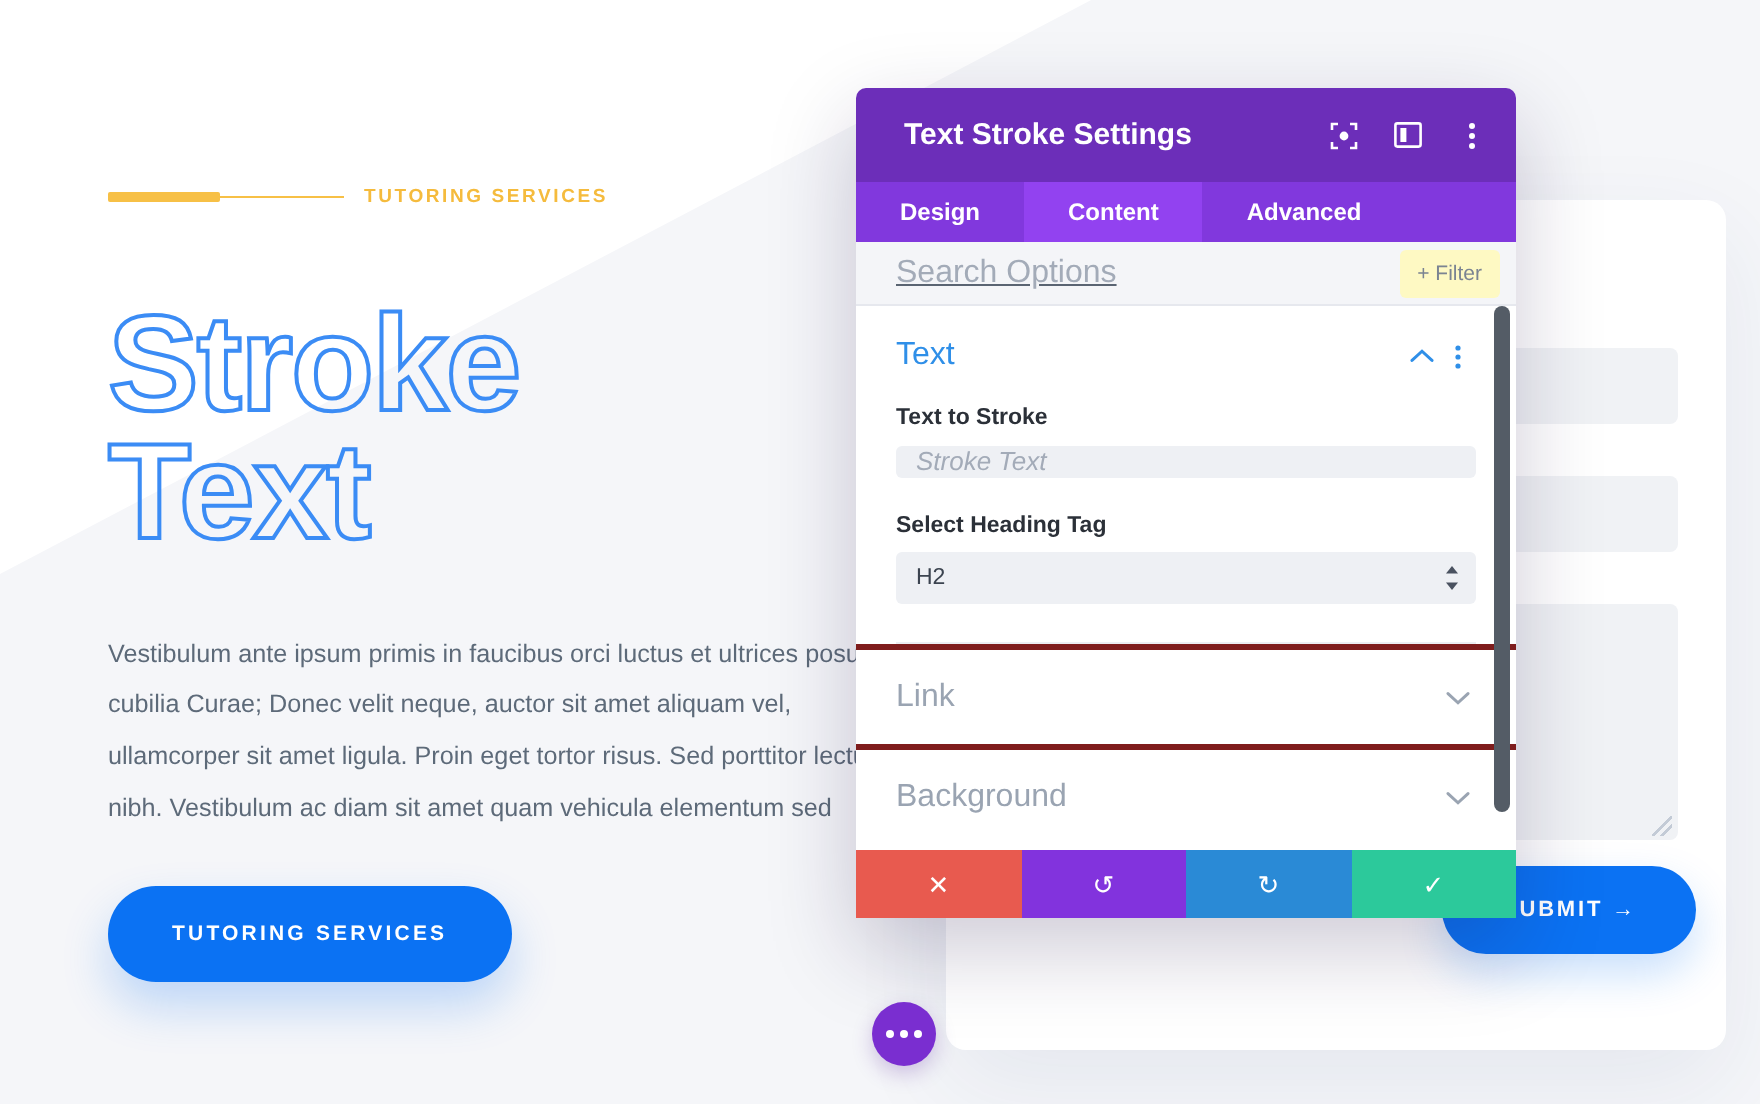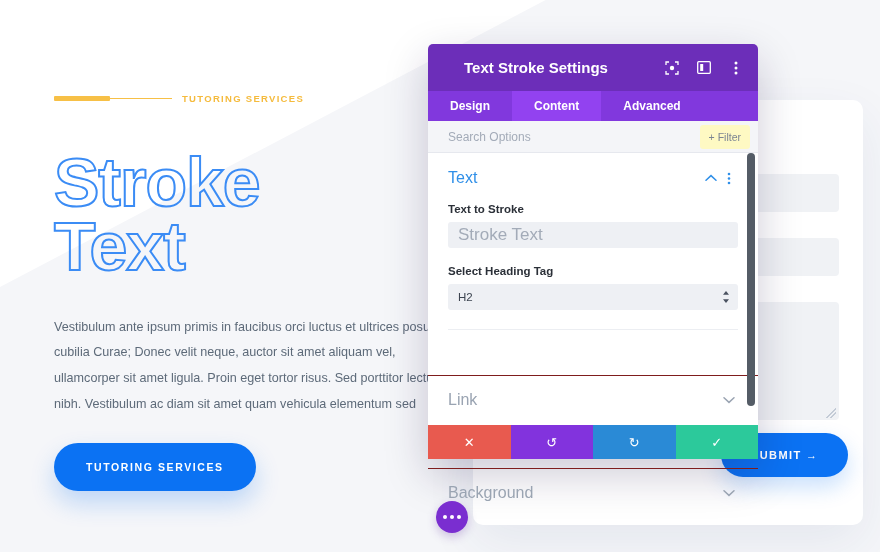--- a/index.html
+++ b/index.html
@@ -159,21 +159,21 @@
     border-radius: 5px 5px 0 0;
     box-shadow: 0 16px 44px rgba(30,20,70,0.22);
     z-index: 10;
     overflow: visible;
   }
   .modal-header {
     height: 47px;
     background: #6c2eb9;
     border-radius: 5px 5px 0 0;
     display: flex; align-items: center;
-    padding: 0 14px 0 36px;
+    padding: 0 14px 0 24px;
   }
   .modal-title {
     flex: 1;
     color: #ffffff;
     font-size: 15px;
     font-weight: bold;
   }
   .hdr-icons { display: flex; align-items: center; gap: 16px; }
   .hdr-icon { cursor: pointer; display: flex; align-items: center; justify-content: center; width: 16px; height: 16px; }
 
@@ -197,22 +197,23 @@
     height: 32px;
     background: #f4f5f8;
     border-bottom: 1px solid #e6e8ee;
     display: flex; align-items: center;
     padding: 0 8px 0 20px;
   }
   .search-input {
     flex: 1;
     border: none; outline: none; background: transparent;
     font-family: "Liberation Sans", sans-serif;
-    font-size: 12px;
+    font-size: 16px;
     color: #5a6472;
+    text-decoration: underline;
   }
   .search-input::placeholder { color: #a3abb8; }
   .filter-btn {
     background: #fef9c3;
     border: none; border-radius: 3px;
     height: 21px; padding: 12px 9px;
     color: #7b8492;
     font-size: 10.5px;
     font-family: "Liberation Sans", sans-serif;
     cursor: pointer;
@@ -240,28 +241,29 @@
   .sec-icon { width: 18px; display: flex; align-items: center; justify-content: center; cursor: pointer; }
 
   .field-label {
     font-size: 11.5px;
     font-weight: bold;
     color: #2b3038;
     margin-bottom: 7px;
   }
   .field-input {
     width: 100%;
-    height: 26px;
+    height: 16px;
     background: #eef0f4;
     border: none; outline: none;
     border-radius: 3px;
     padding: 0 10px;
     font-family: "Liberation Sans", sans-serif;
-    font-size: 17px;
+    font-size: 13px;
     color: #3c4450;
+    font-style: italic;
   }
   .field-input::placeholder { color: #a3abb8; }
   .field-gap { height: 17px; }
 
   .select-wrap { position: relative; }
   .field-select {
     width: 100%;
     height: 26px;
     background: #eef0f4;
     border: none; outline: none;
@@ -279,22 +281,21 @@
     transform: translateY(-50%);
     pointer-events: none;
     color: #4a5260;
     font-size: 9px;
     line-height: 6px;
   }
 
   .sec-divider { border-top: 1px solid #eceef2; margin-top: 19px; }
   .section-collapsed {
     padding: 0 20px;
-    border-top: 1px solid #7f1d1d;
-    margin-top: 45px;
+    border-top: 3px solid #7f1d1d;
   }
   .section-collapsed .section-head { height: 47px; }
 
   .modal-scroll {
     position: absolute;
     right: 3px; top: 0;
     width: 8px; height: 253px;
     background: #545c66;
     border-radius: 4px;
     cursor: pointer;

